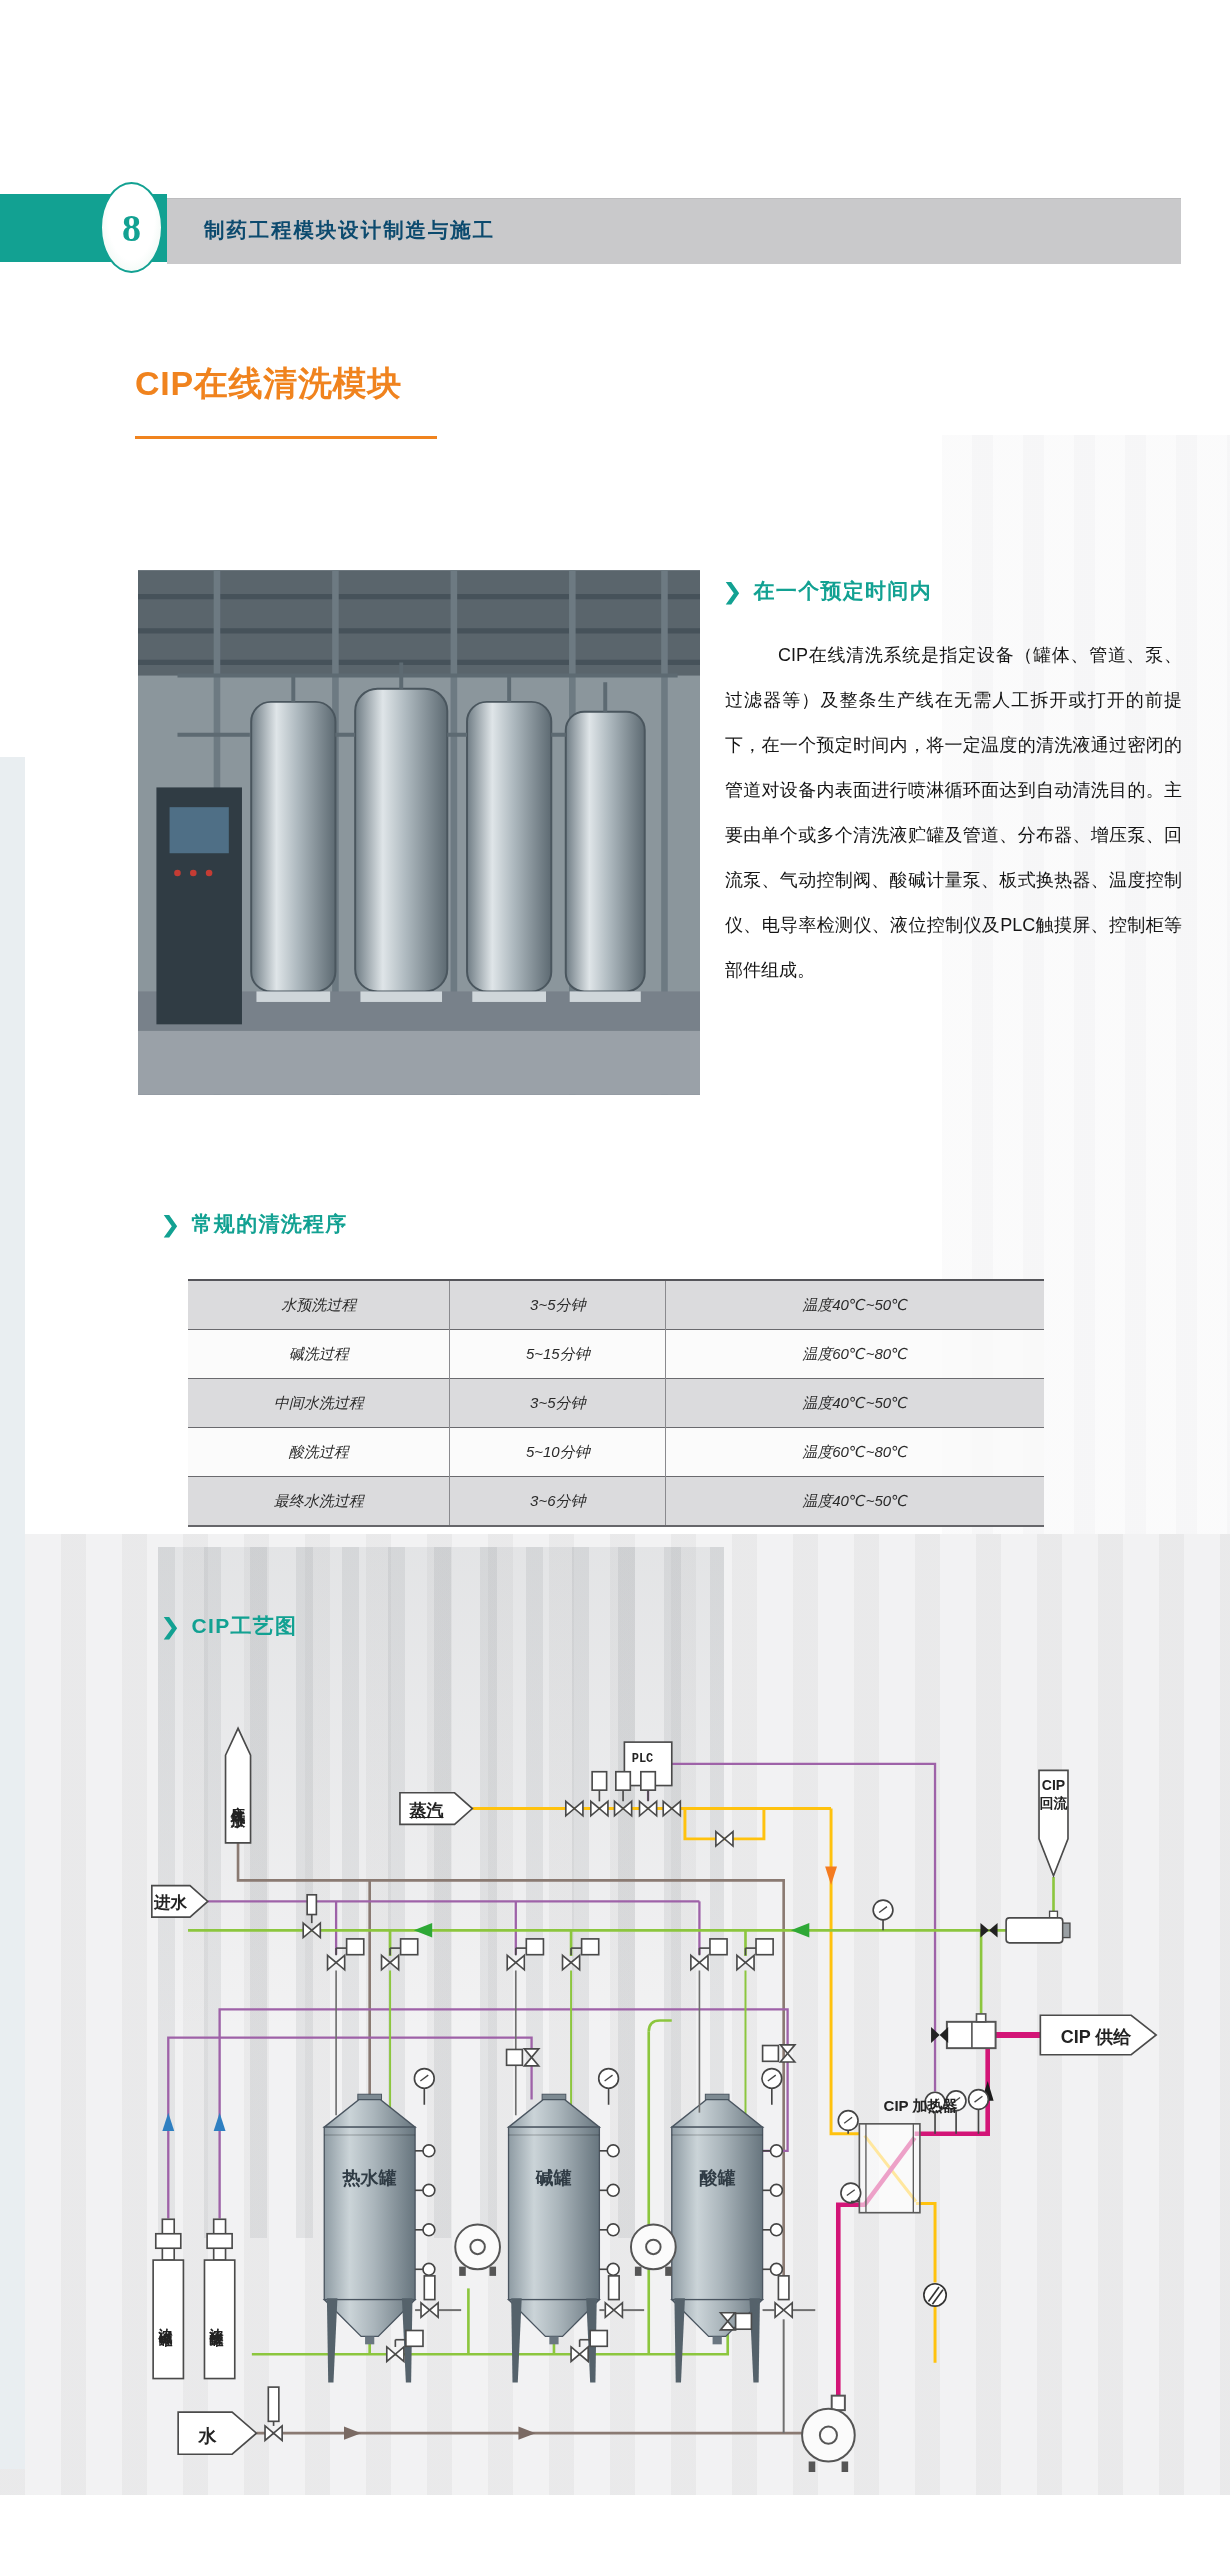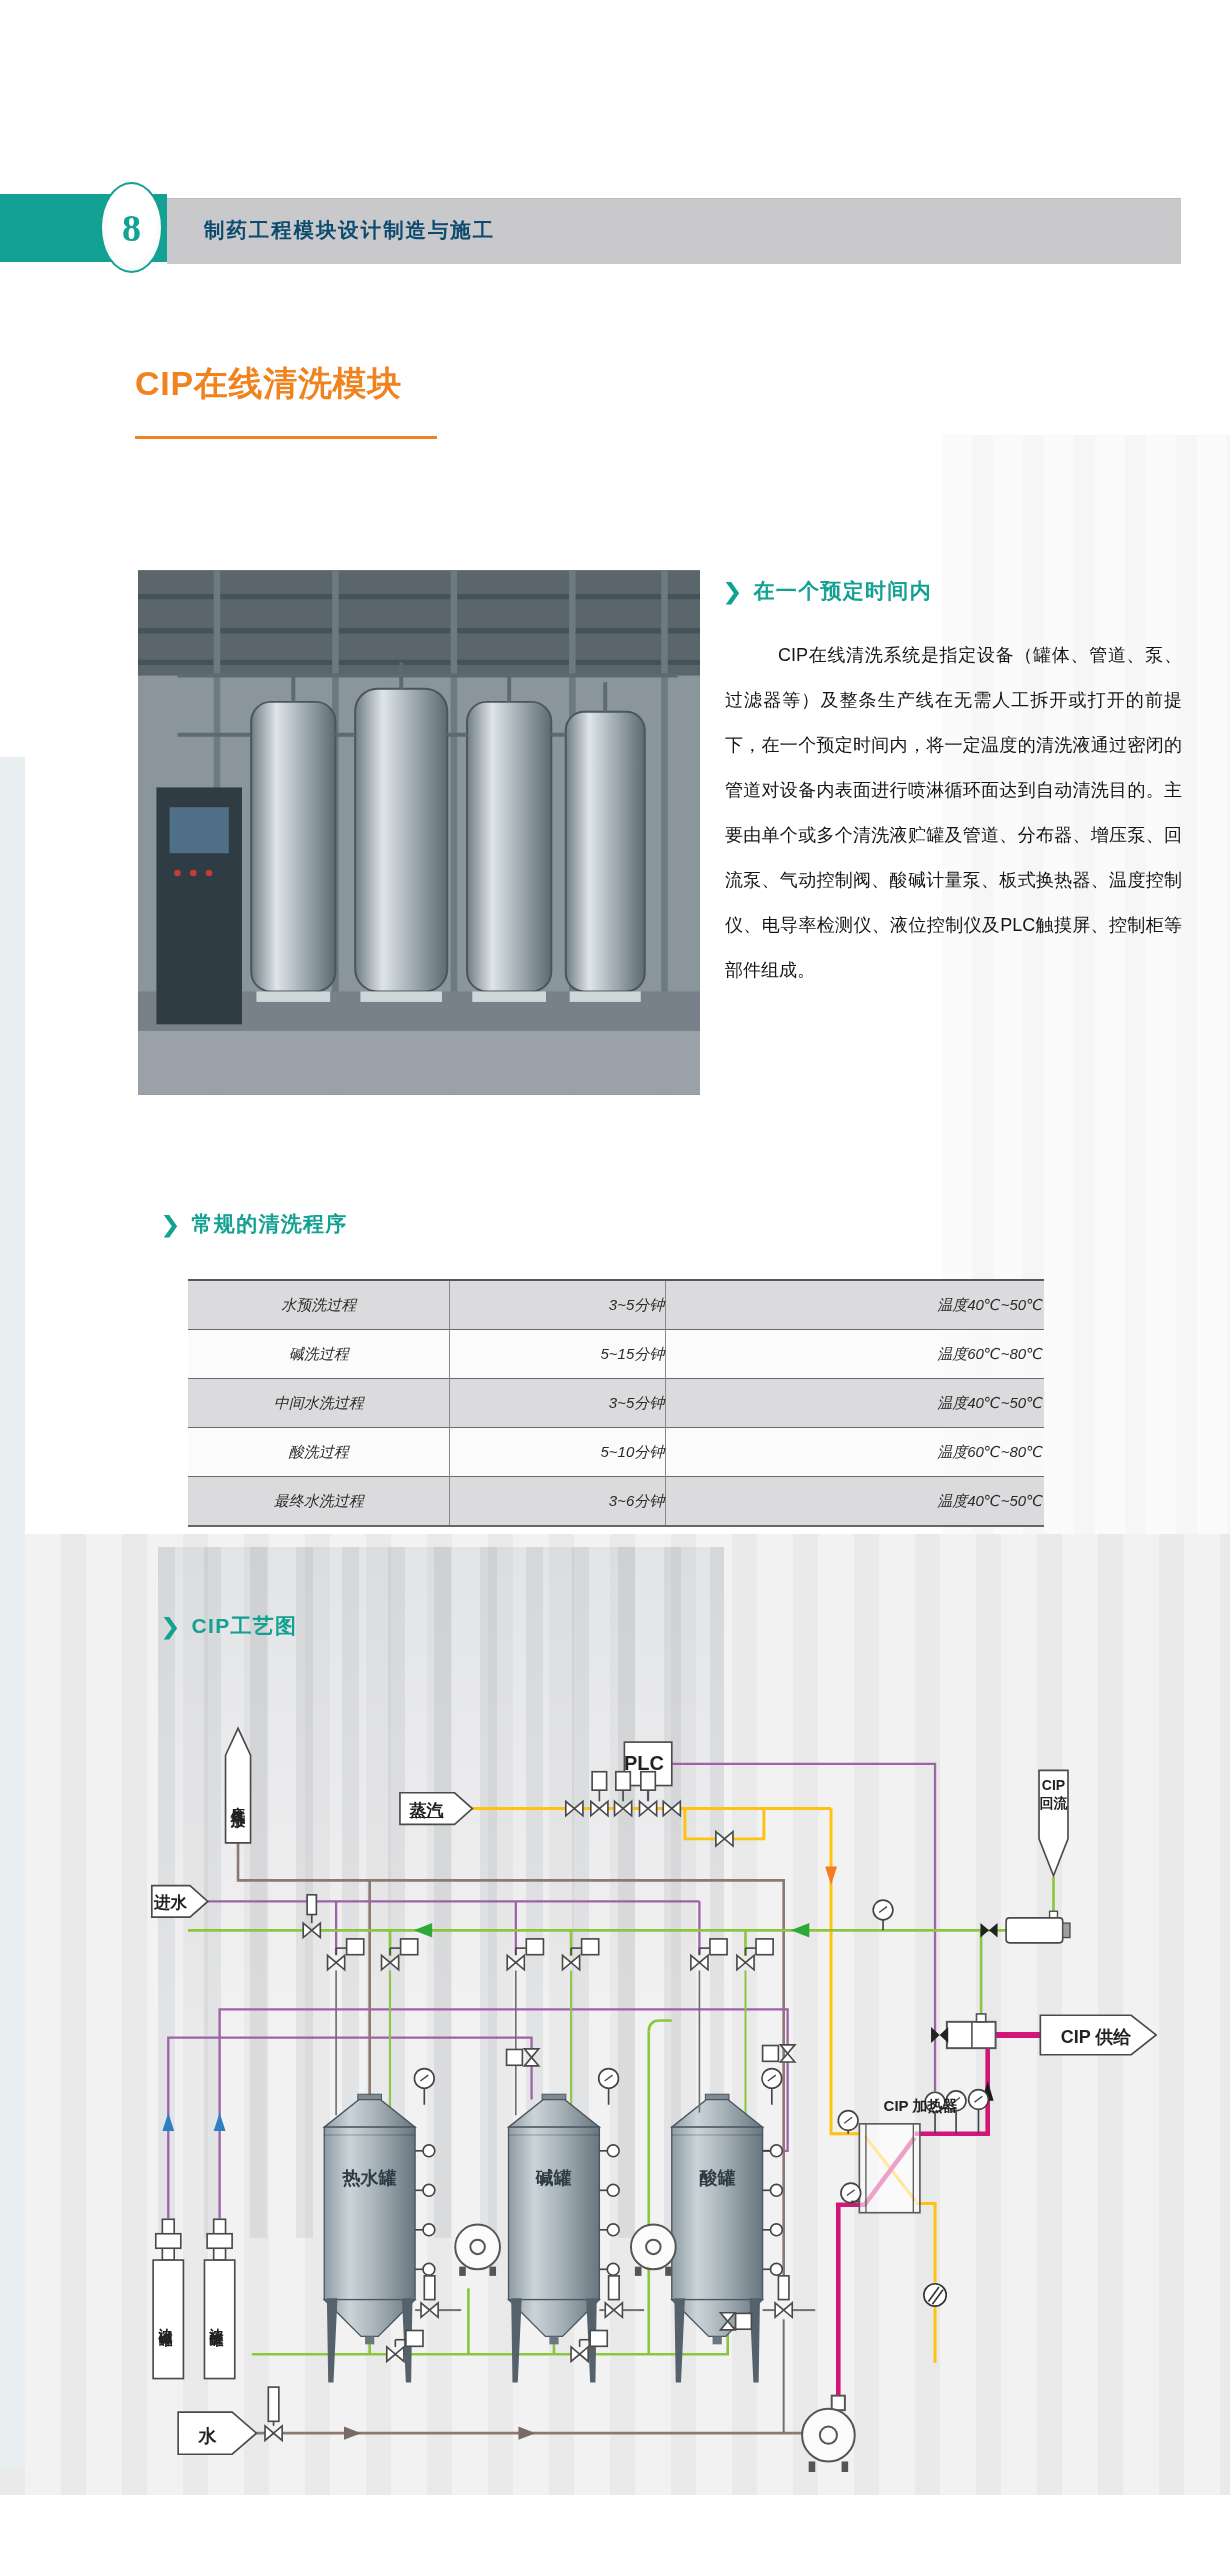--- a/index.html
+++ b/index.html
@@ -36,21 +36,21 @@
   .sec-head .chev{font-size:22.4px;margin-right:10.5px;transform:scaleX(1.1);}
   
   .para{position:absolute;left:725px;top:633px;width:457px;font-size:18px;line-height:45px;
     color:#151515;text-align:justify;text-indent:53px;}
   
   .proc-table{position:absolute;left:188px;top:1279px;width:856px;border-collapse:collapse;
     border-top:2.6px solid #55555a;border-bottom:2px solid #66666a;font-style:italic;}
   .proc-table td{height:46px;text-align:center;font-size:15px;color:#2a2a2a;
     border-top:1.3px solid #6a6a6e;}
   .proc-table tr:first-child td{border-top:none;}
-  .proc-table td+td{border-left:1.3px solid #8a8a8e;text-align:right;}
+  .proc-table td+td{border-left:1.3px solid #8a8a8e;}
   .proc-table tr.odd td{background:#dbdbdd;}
   .proc-table tr.even td{background:rgba(249,249,250,0.75);}
   .proc-table td:nth-child(1){width:262px;}
   .proc-table td:nth-child(2){width:215px;}
   .proc-table td:nth-child(3){width:379px;}
   
   .diagram{position:absolute;left:0;top:1673px;width:1231px;height:903px;}
   .diagram svg{position:absolute;left:0;top:0;}
   .dlabel{position:absolute;font-weight:bold;color:#222;text-align:center;}
   .vert{writing-mode:vertical-rl;text-orientation:upright;letter-spacing:2.6px;}
@@ -478,21 +478,21 @@
       </g>
       <g>
         <rect x="1263" y="1098" width="20" height="22" fill="#fff" stroke="#555" stroke-width="3"></rect>
         <circle cx="1258" cy="1158" r="40" fill="#fbfbfb" stroke="#555" stroke-width="3"></circle>
         <circle cx="1258" cy="1158" r="13" fill="none" stroke="#555" stroke-width="3"></circle>
         <rect x="1228" y="1198" width="10" height="16" fill="#555"></rect>
         <rect x="1278" y="1198" width="10" height="16" fill="#555"></rect>
       </g>
     </svg>
 
-    <div class="dlabel" style="left:624px;top:79px;width:37px;font-size:20px;">PLC</div>
+    <div class="dlabel" style="left:624px;top:79px;width:37px;font-size:12px;font-family:Liberation Mono, monospace;">PLC</div>
     <div class="dlabel vert" style="left:228px;top:86px;height:82px;font-size:14.5px;">废气排放</div>
     <div class="dlabel" style="left:398px;top:126px;width:57px;font-size:17px;text-decoration:underline;">蒸汽</div>
     <div class="dlabel" style="left:150px;top:219px;width:41px;font-size:16.5px;">进水</div>
     <div class="dlabel" style="left:1039px;top:104px;width:29px;font-size:14px;line-height:1.25;">CIP回流</div>
     <div class="dlabel" style="left:1052px;top:352px;width:88px;font-size:18px;">CIP 供给</div>
     <div class="dlabel" style="left:851px;top:424px;width:83px;font-size:15px;margin-left:28px;">CIP 加热器</div>
     <div class="dlabel" style="left:330px;top:493px;width:79px;font-size:18px;color:#2F3B44;">热水罐</div>
     <div class="dlabel" style="left:514px;top:493px;width:79px;font-size:18px;color:#2F3B44;">碱罐</div>
     <div class="dlabel" style="left:678px;top:493px;width:79px;font-size:18px;color:#2F3B44;">酸罐</div>
     <div class="dlabel vert" style="left:157px;top:594px;height:107px;font-size:14px;">浓碱罐</div>

